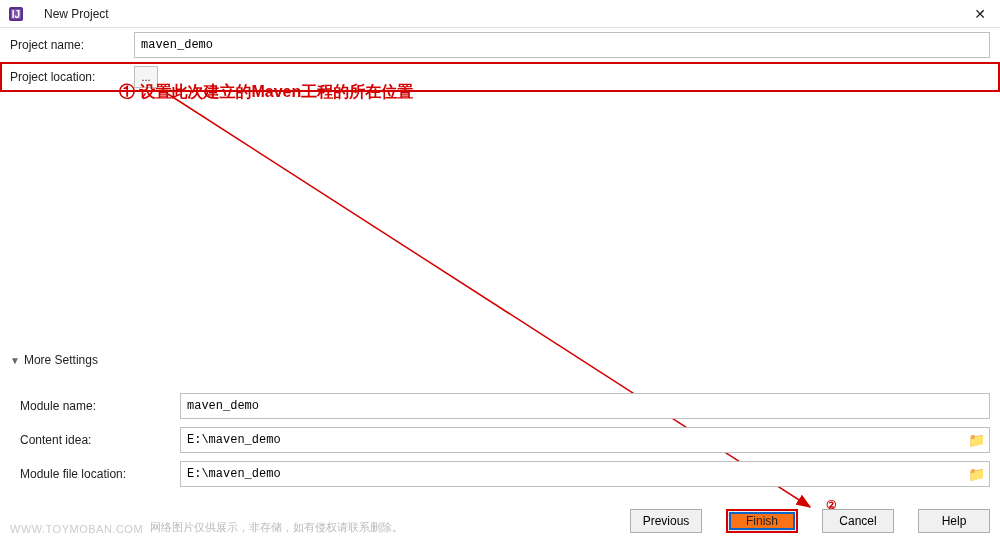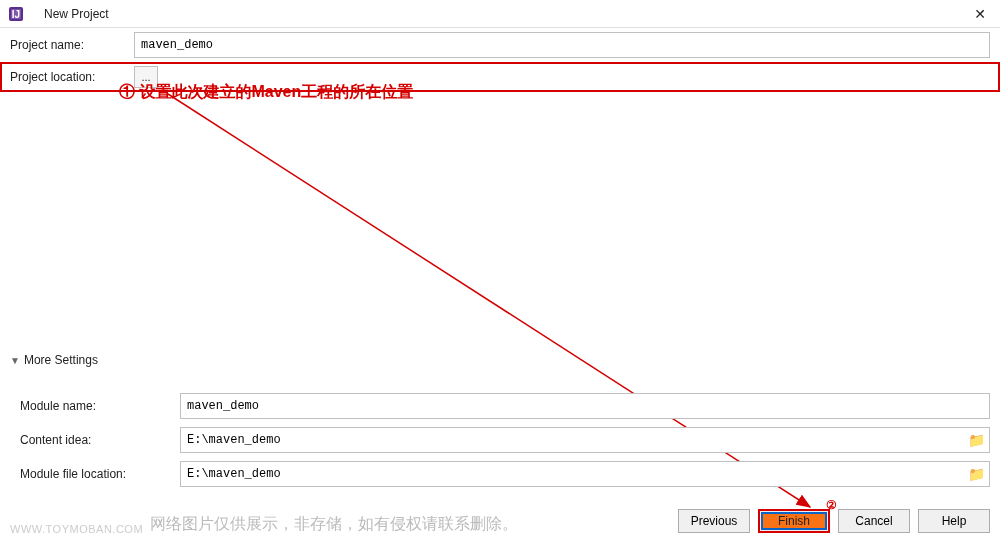--- a/index.html
+++ b/index.html
@@ -113,21 +113,21 @@
       transform: translateY(-50%);
       color: #bbb;
       cursor: pointer;
       font-size: 14px;
     }
     .button-bar {
       position: absolute;
       bottom: 10px;
       right: 10px;
       display: flex;
-      gap: 8px;
+      gap: 24px;
     }
     .btn {
       min-width: 72px;
       height: 24px;
       border: 1px solid #adadad;
       background: #f0f0f0;
       cursor: pointer;
       font-size: 12px;
       font-family: inherit;
     }
@@ -150,21 +150,21 @@
       left: 10px;
       color: #ccc;
       font-size: 11px;
       letter-spacing: 0.5px;
     }
     .footer-note {
       position: absolute;
       bottom: 8px;
       left: 150px;
       color: #bbb;
-      font-size: 16px;
+      font-size: 11px;
     }
     .arrow-svg {
       position: absolute;
       top: 72px;
       left: 0;
       pointer-events: none;
     }
   </style>
 </head>
 <body>

